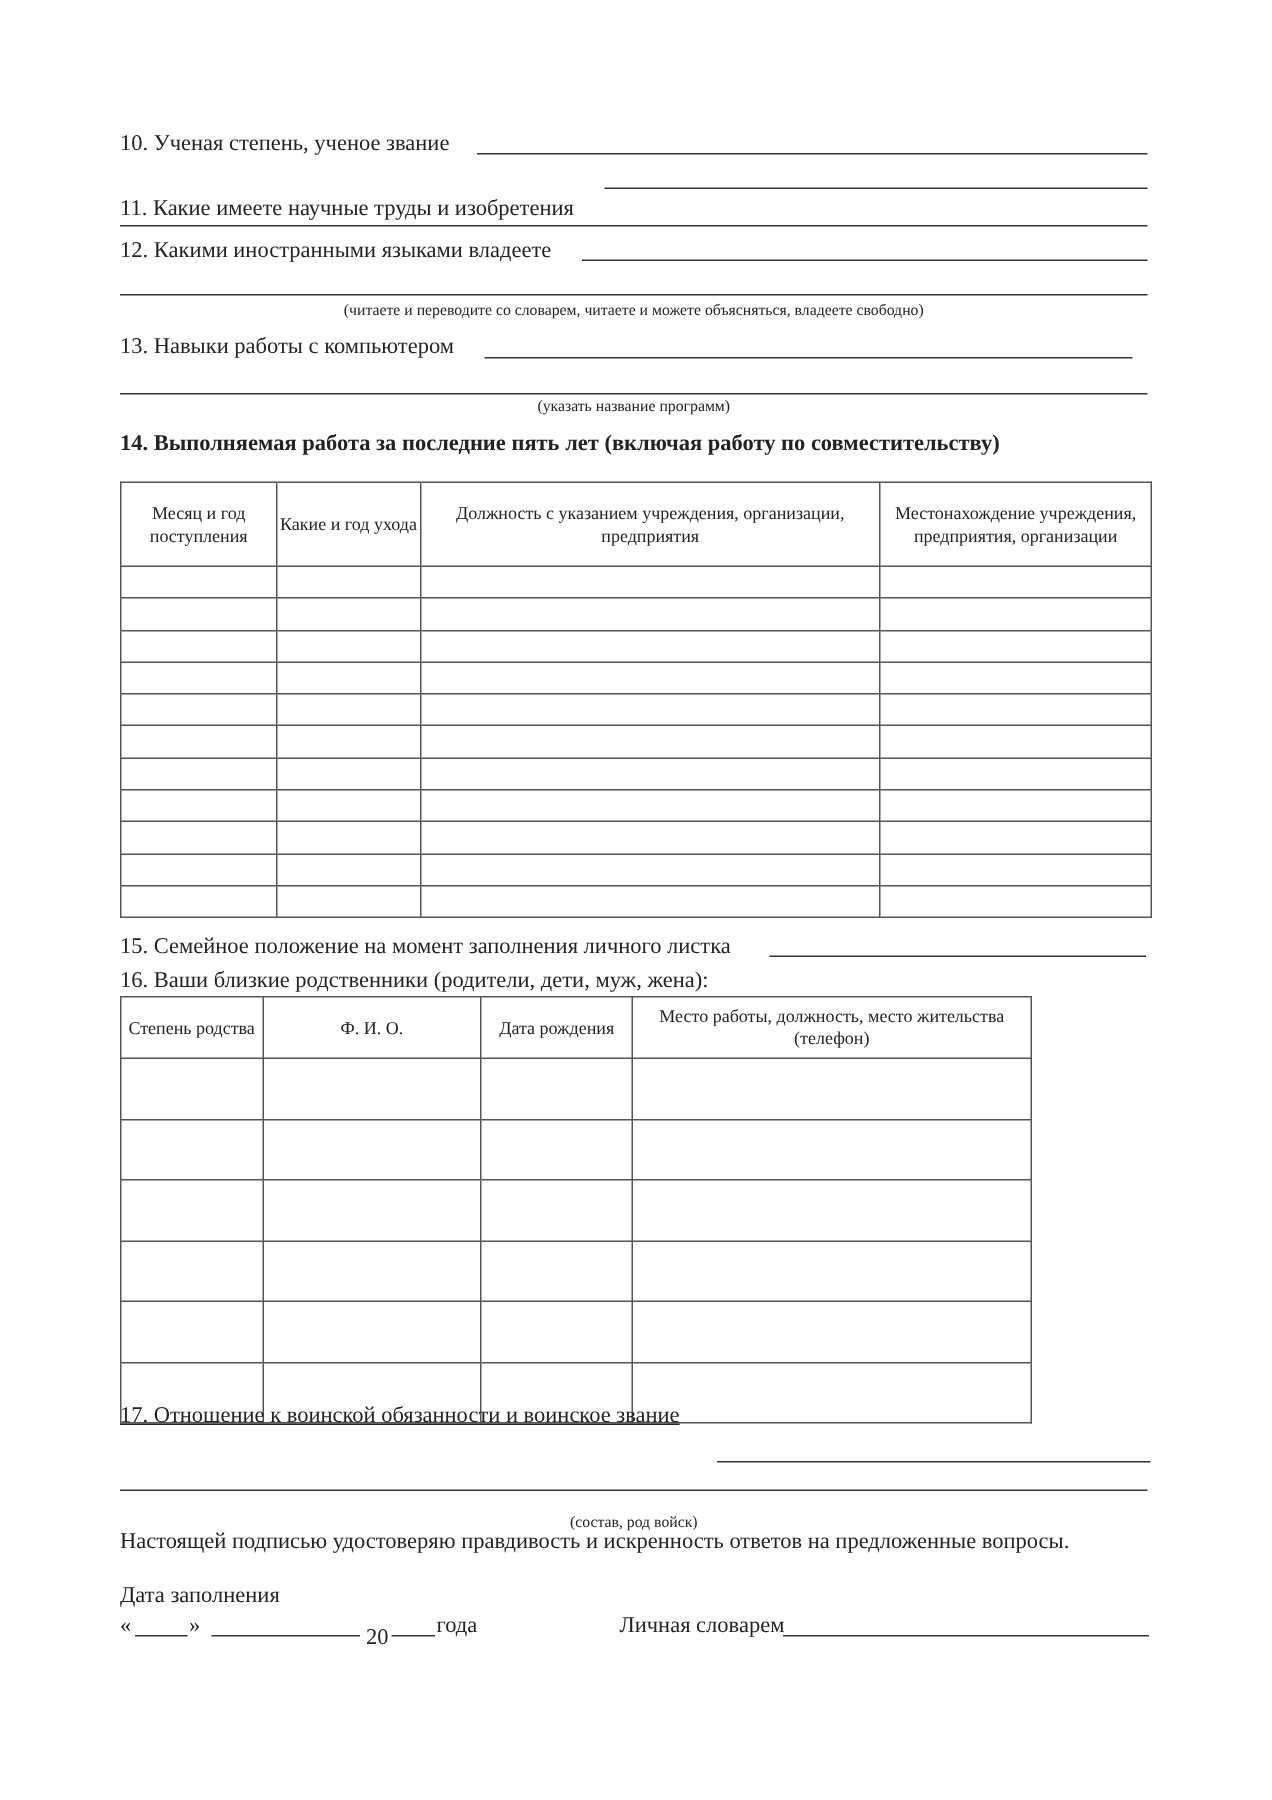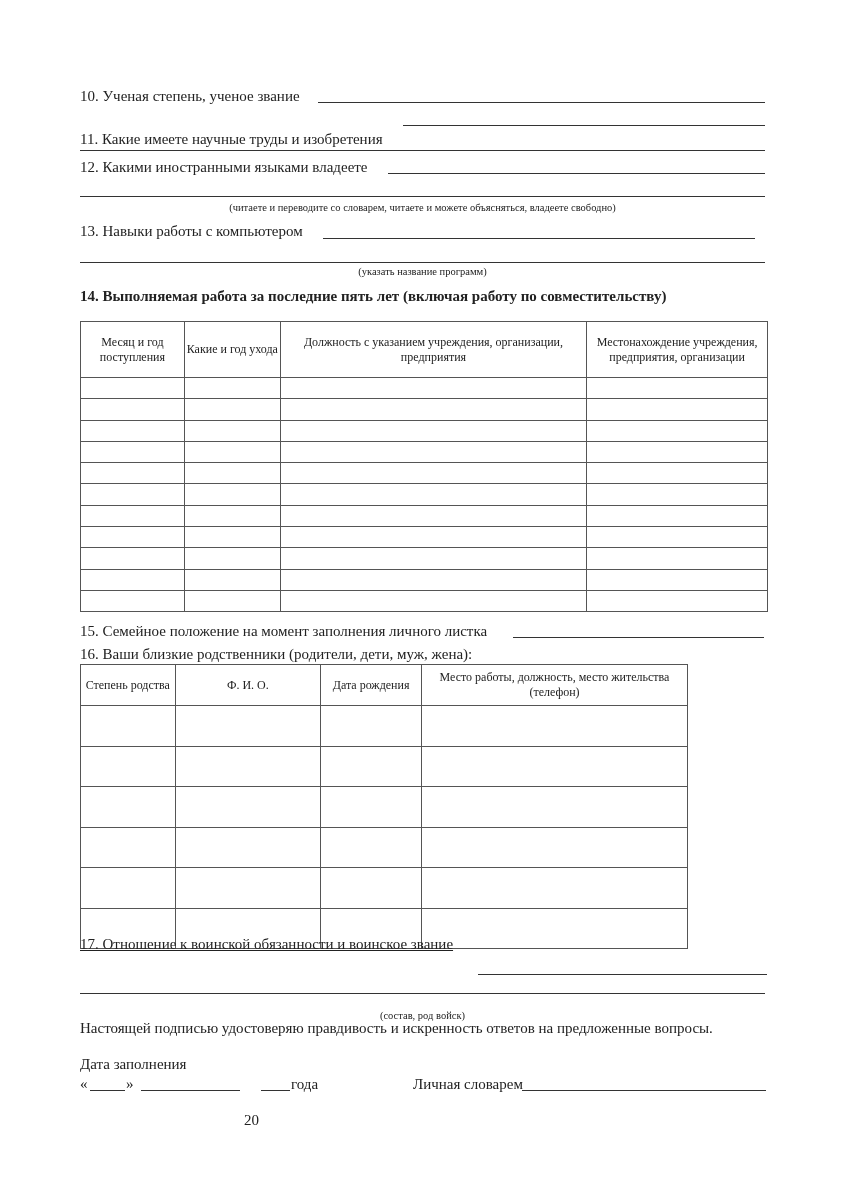--- a/index.html
+++ b/index.html
@@ -184,18 +184,18 @@
 <div class="abs hint" style="left:80px;width:685px;top:998px;margin-top:12px;">(состав, род войск)</div>
 
 <div class="abs line-text" style="left:80px;top:1020px;">Настоящей подписью удостоверяю правдивость и искренность ответов на предложенные вопросы.</div>
 
 <div class="abs line-text" style="left:80px;top:1056px;">Дата заполнения</div>
 
 <div class="abs line-text" style="left:80px;top:1076px;">«</div>
 <div class="rule" style="left:90px;width:35px;top:1090px;"></div>
 <div class="abs line-text" style="left:126px;top:1076px;">»</div>
 <div class="rule" style="left:141px;width:99px;top:1090px;"></div>
-<div class="abs line-text" style="left:244px;top:1112px;">20</div>
+<div class="abs line-text" style="left:244px;top:1084px;">20</div>
 <div class="rule" style="left:261px;width:29px;top:1090px;"></div>
 <div class="abs line-text" style="left:291px;top:1076px;font-family:Liberation Serif, serif;">года</div>
 
 <div class="abs line-text" style="left:413px;top:1076px;">Личная словарем</div>
 <div class="rule" style="left:522px;width:244px;top:1090px;"></div>
 
 </body></html>

